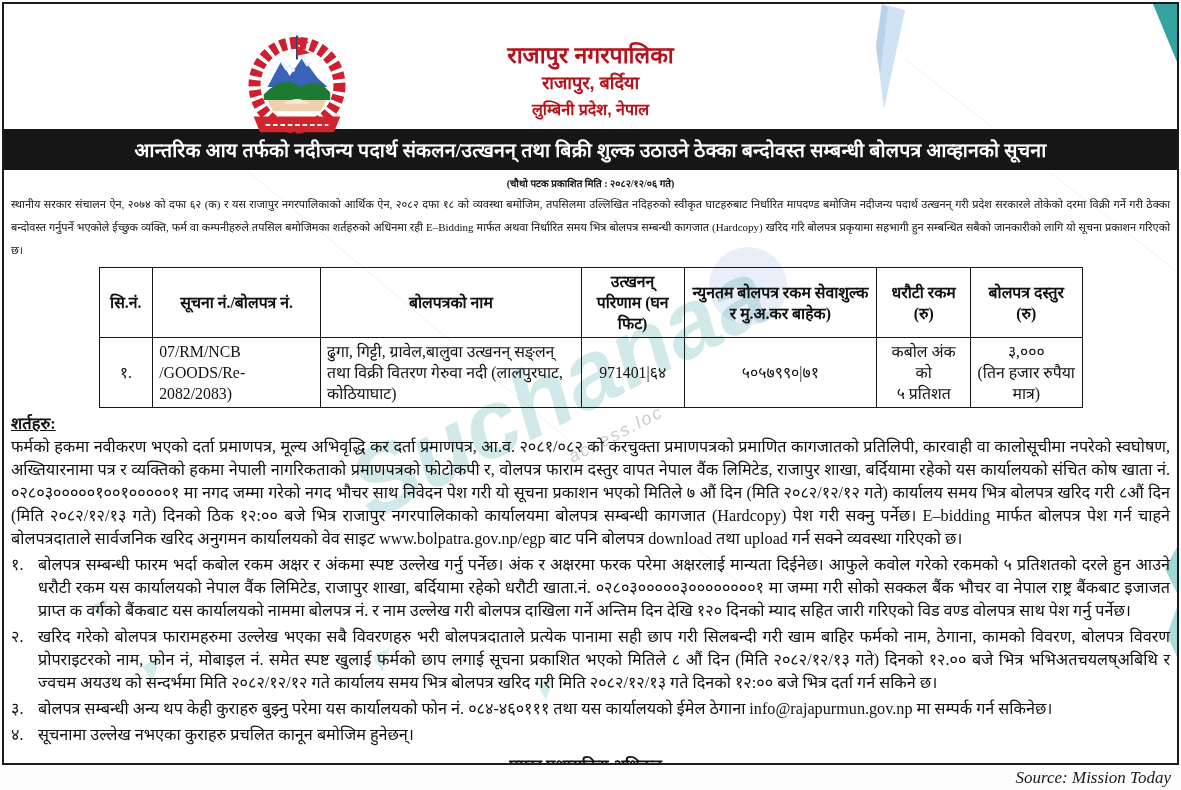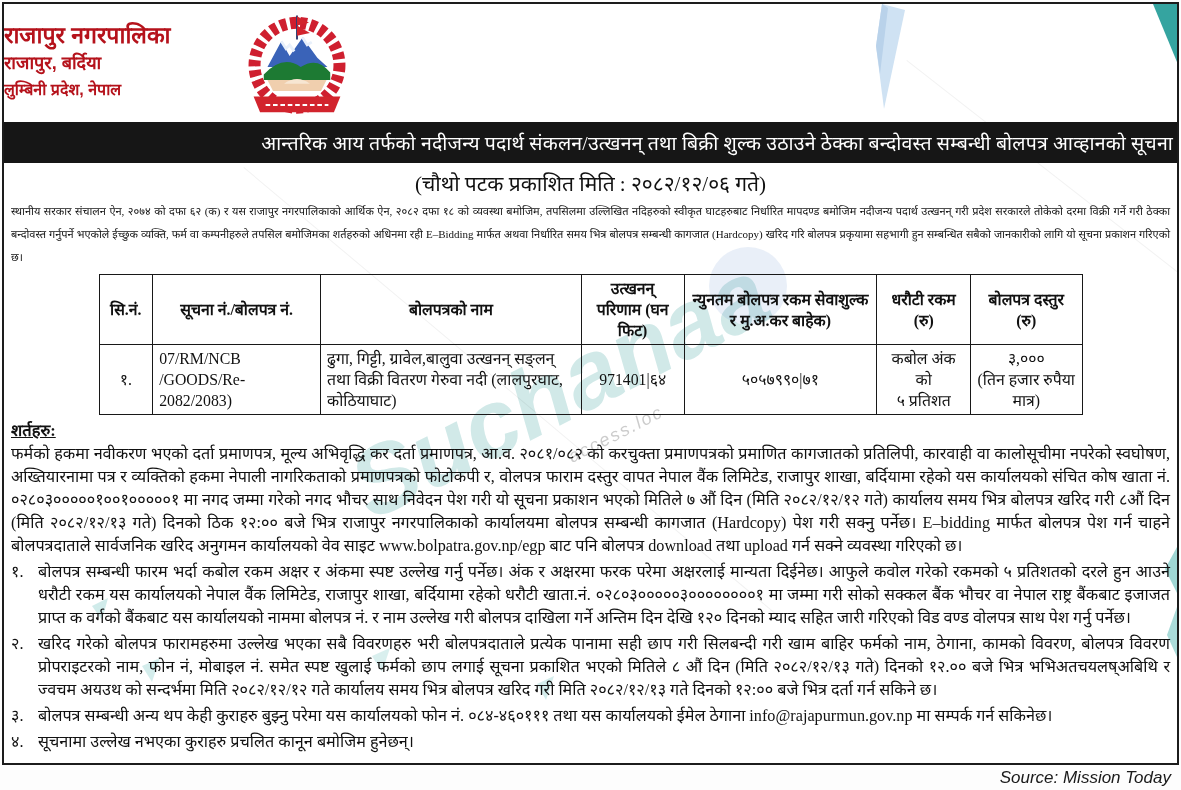--- a/index.html
+++ b/index.html
@@ -6,32 +6,32 @@
   body{
     width:1181px;height:790px;background:#fdfdfd;position:relative;overflow:hidden;
     font-family:"Liberation Serif","DejaVu Serif",serif;color:#111;
   }
   .doc{
     position:absolute;left:2px;top:2px;width:1173px;height:759px;
     border:2px solid #1c1c1c;background:#fff;overflow:hidden;
   }
   .content{position:relative;z-index:2;}
   
-  .header{position:relative;padding-top:16px;text-align:left;}
+  .header{position:relative;padding-top:16px;text-align:center;margin-top:20px;}
   .emblem{position:absolute;left:237px;top:4px;width:112px;height:120px;}
   .h-muni{color:#b5121b;font-family:"Liberation Sans","DejaVu Sans",sans-serif;font-weight:bold;font-size:23px;line-height:30px;}
   .h-office{color:#b5121b;font-family:"Liberation Sans","DejaVu Sans",sans-serif;font-weight:bold;font-size:31px;line-height:41px;}
   .h-place{color:#b5121b;font-family:"Liberation Sans","DejaVu Sans",sans-serif;font-weight:bold;font-size:18px;line-height:27px;}
   .h-prov{color:#b5121b;font-family:"Liberation Sans","DejaVu Sans",sans-serif;font-weight:bold;font-size:16px;line-height:25px;}
   
   .banner{
-    margin-top:20px;background:#161616;color:#fff;text-align:right;
-    font-weight:normal;font-size:19.5px;padding:7px 4px;letter-spacing:.2px;
+    margin-top:7px;background:#161616;color:#fff;text-align:center;
+    font-weight:bold;font-size:19.5px;padding:7px 4px;letter-spacing:.2px;
   }
-  .publine{text-align:center;font-weight:normal;font-size:21px;margin-top:6px;}
+  .publine{text-align:center;font-weight:bold;font-size:10px;margin-top:6px;}
   
   .intro{
     padding:3px 7px 0 7px;font-size:11px;line-height:23px;text-align:justify;
   }
   
   table{border-collapse:collapse;width:984px;margin:5px auto 0 auto;}
   th,td{border:1.6px solid #181818;padding:3px 6px;font-size:15.8px;}
   th{font-weight:bold;text-align:center;line-height:21px;}
   td{vertical-align:middle;text-align:center;line-height:21px;}
   td.left{text-align:left;margin-left:16px;}
@@ -41,21 +41,21 @@
   .conds-intro{font-size:16.2px;line-height:23px;text-align:justify;margin-top:1px;}
   .item{display:flex;gap:7px;font-size:16.2px;line-height:23px;margin-top:3px;}
   .item .num{flex:0 0 20px;text-align:left;}
   .item .txt{flex:1;text-align:justify;}
   .signature{
     text-align:center;font-weight:bold;font-size:16.5px;padding:6px 10px 0 0;
   }
   
   .source{
     position:absolute;right:10px;bottom:2px;font-style:italic;
-    font-family:Liberation Sans, sans-serif;font-size:17px;color:#1a1a1a;
+    font-family:Liberation Serif, serif;font-size:17px;color:#1a1a1a;
   }
   
   .wm{position:absolute;z-index:1;pointer-events:none;}
   .wm-suchanaa{
     left:225px;top:330px;width:660px;text-align:center;
     transform:rotate(-27deg);font-family:"Liberation Sans","DejaVu Sans",sans-serif;
     font-weight:bold;font-style:italic;font-size:96px;color:rgba(26,143,138,0.20);
   }
   .wm-small{
     left:560px;top:420px;transform:rotate(-27deg);

